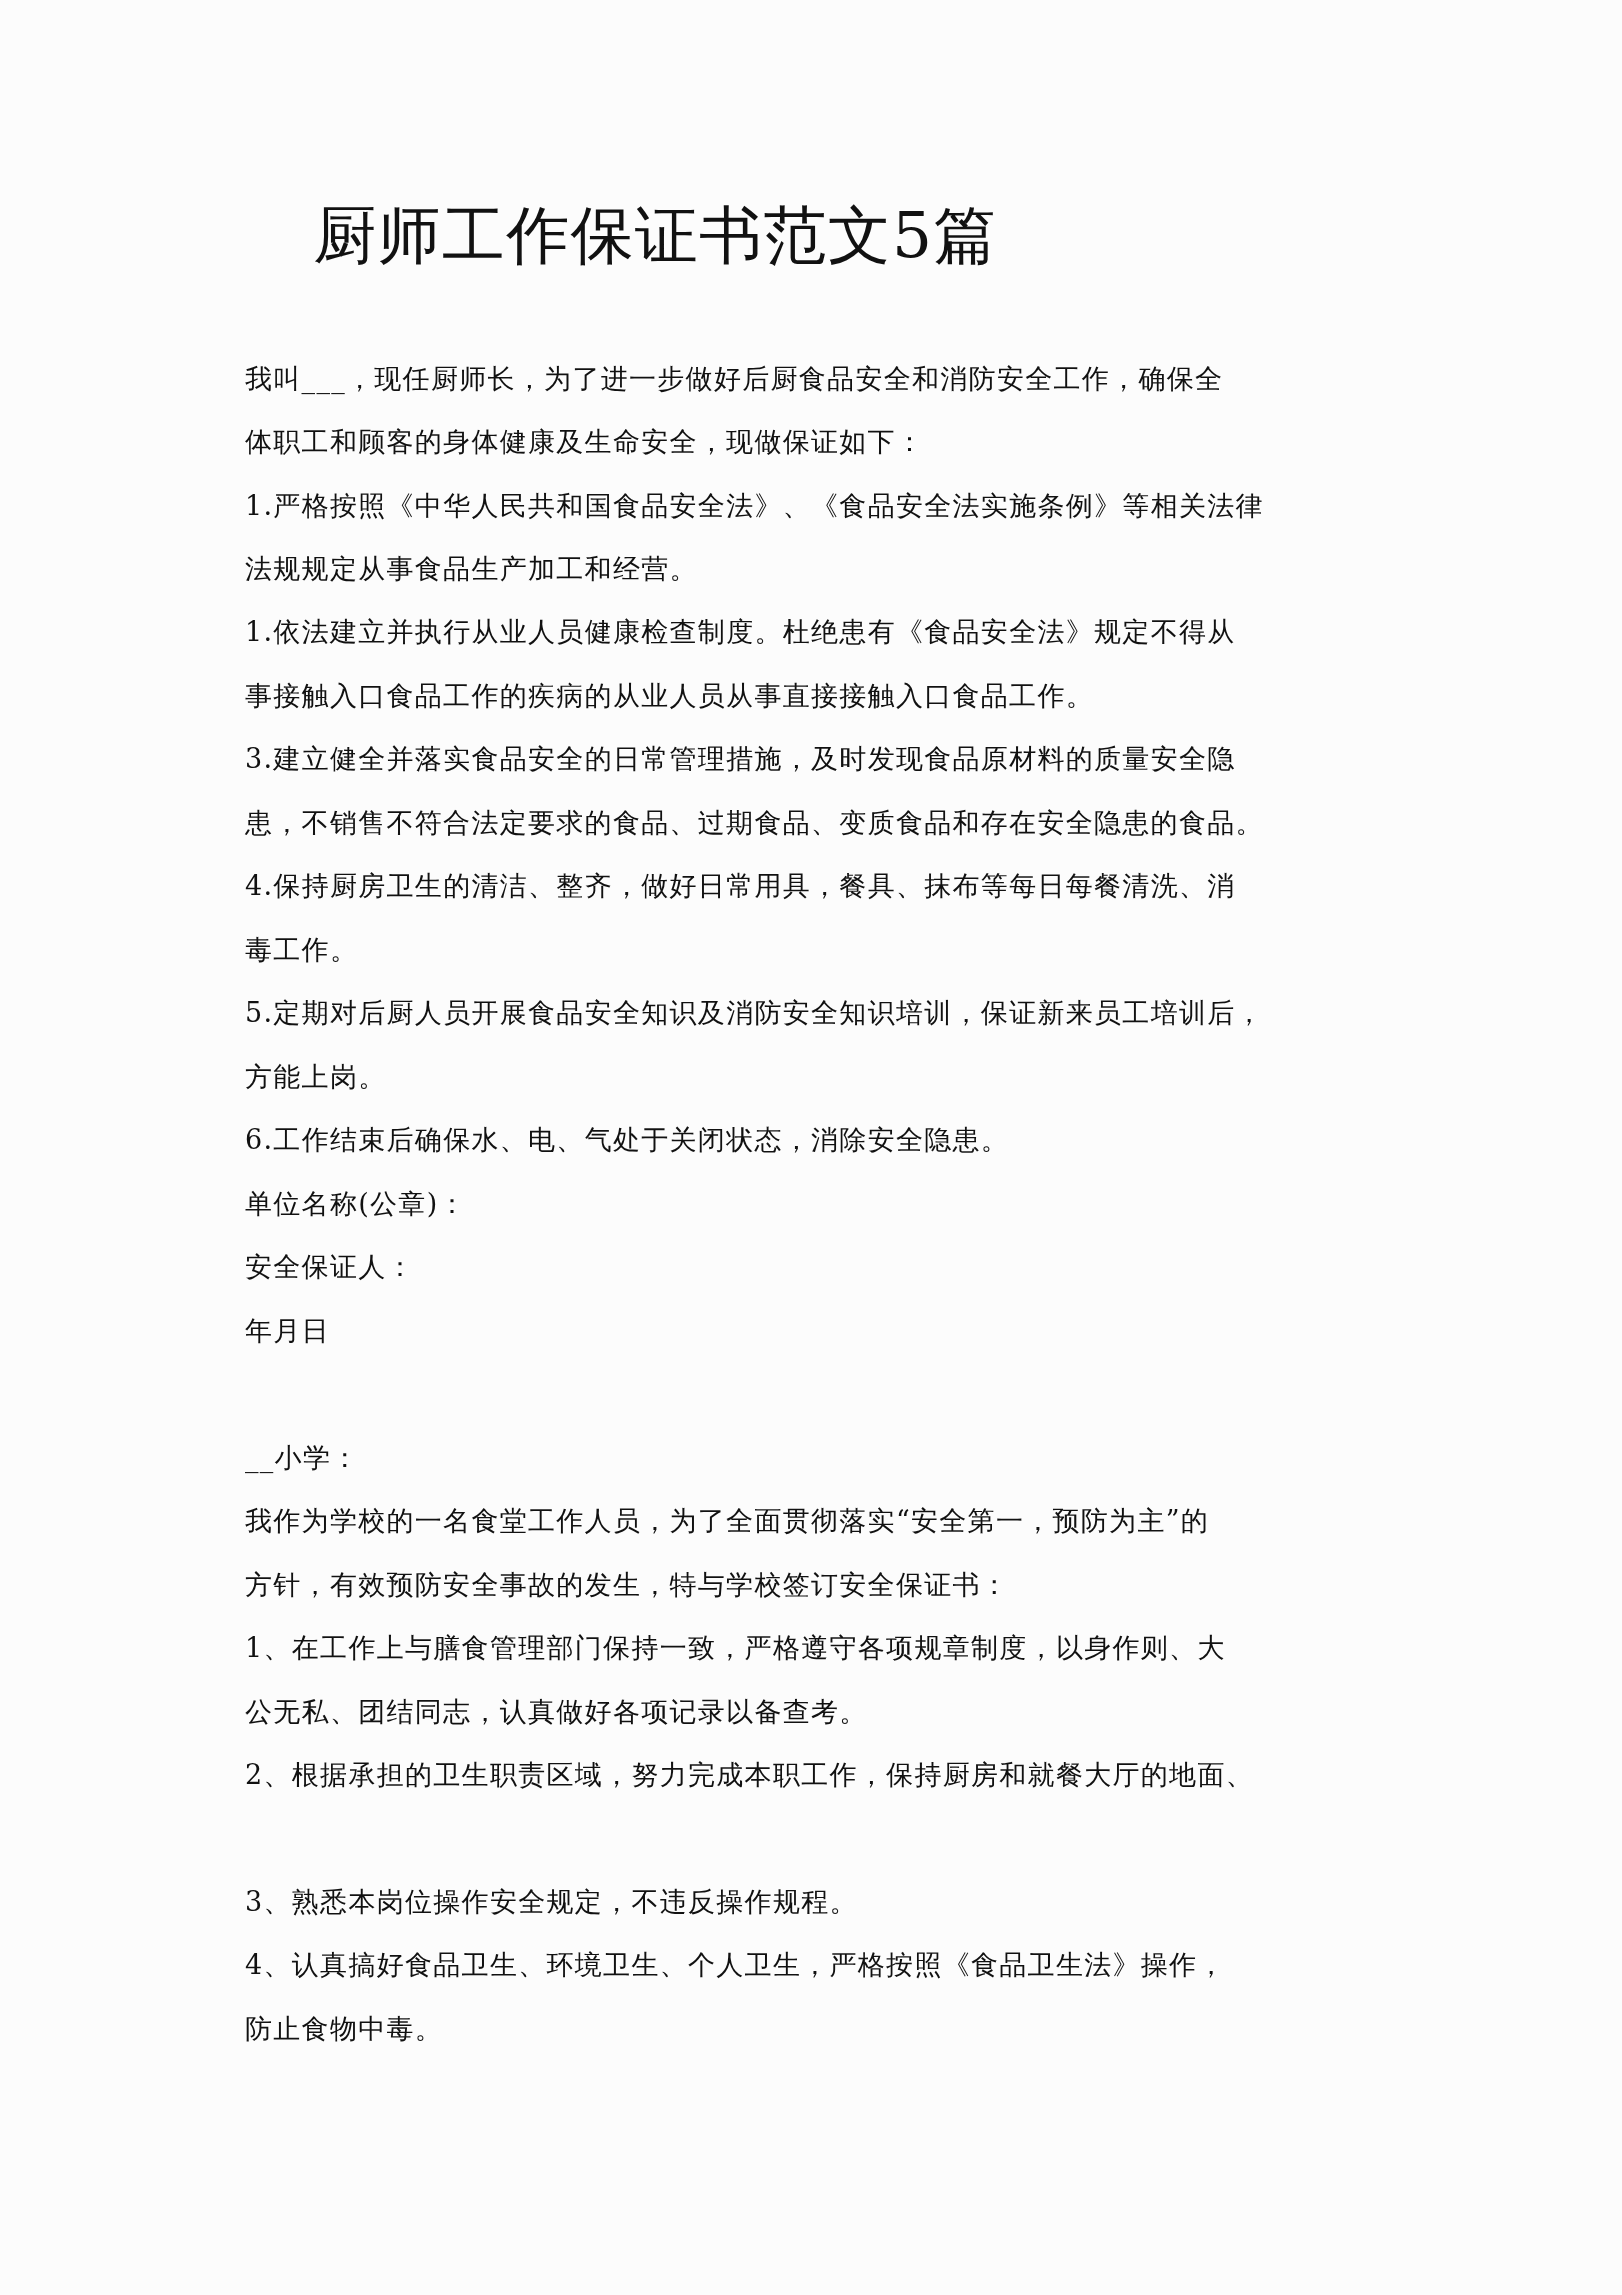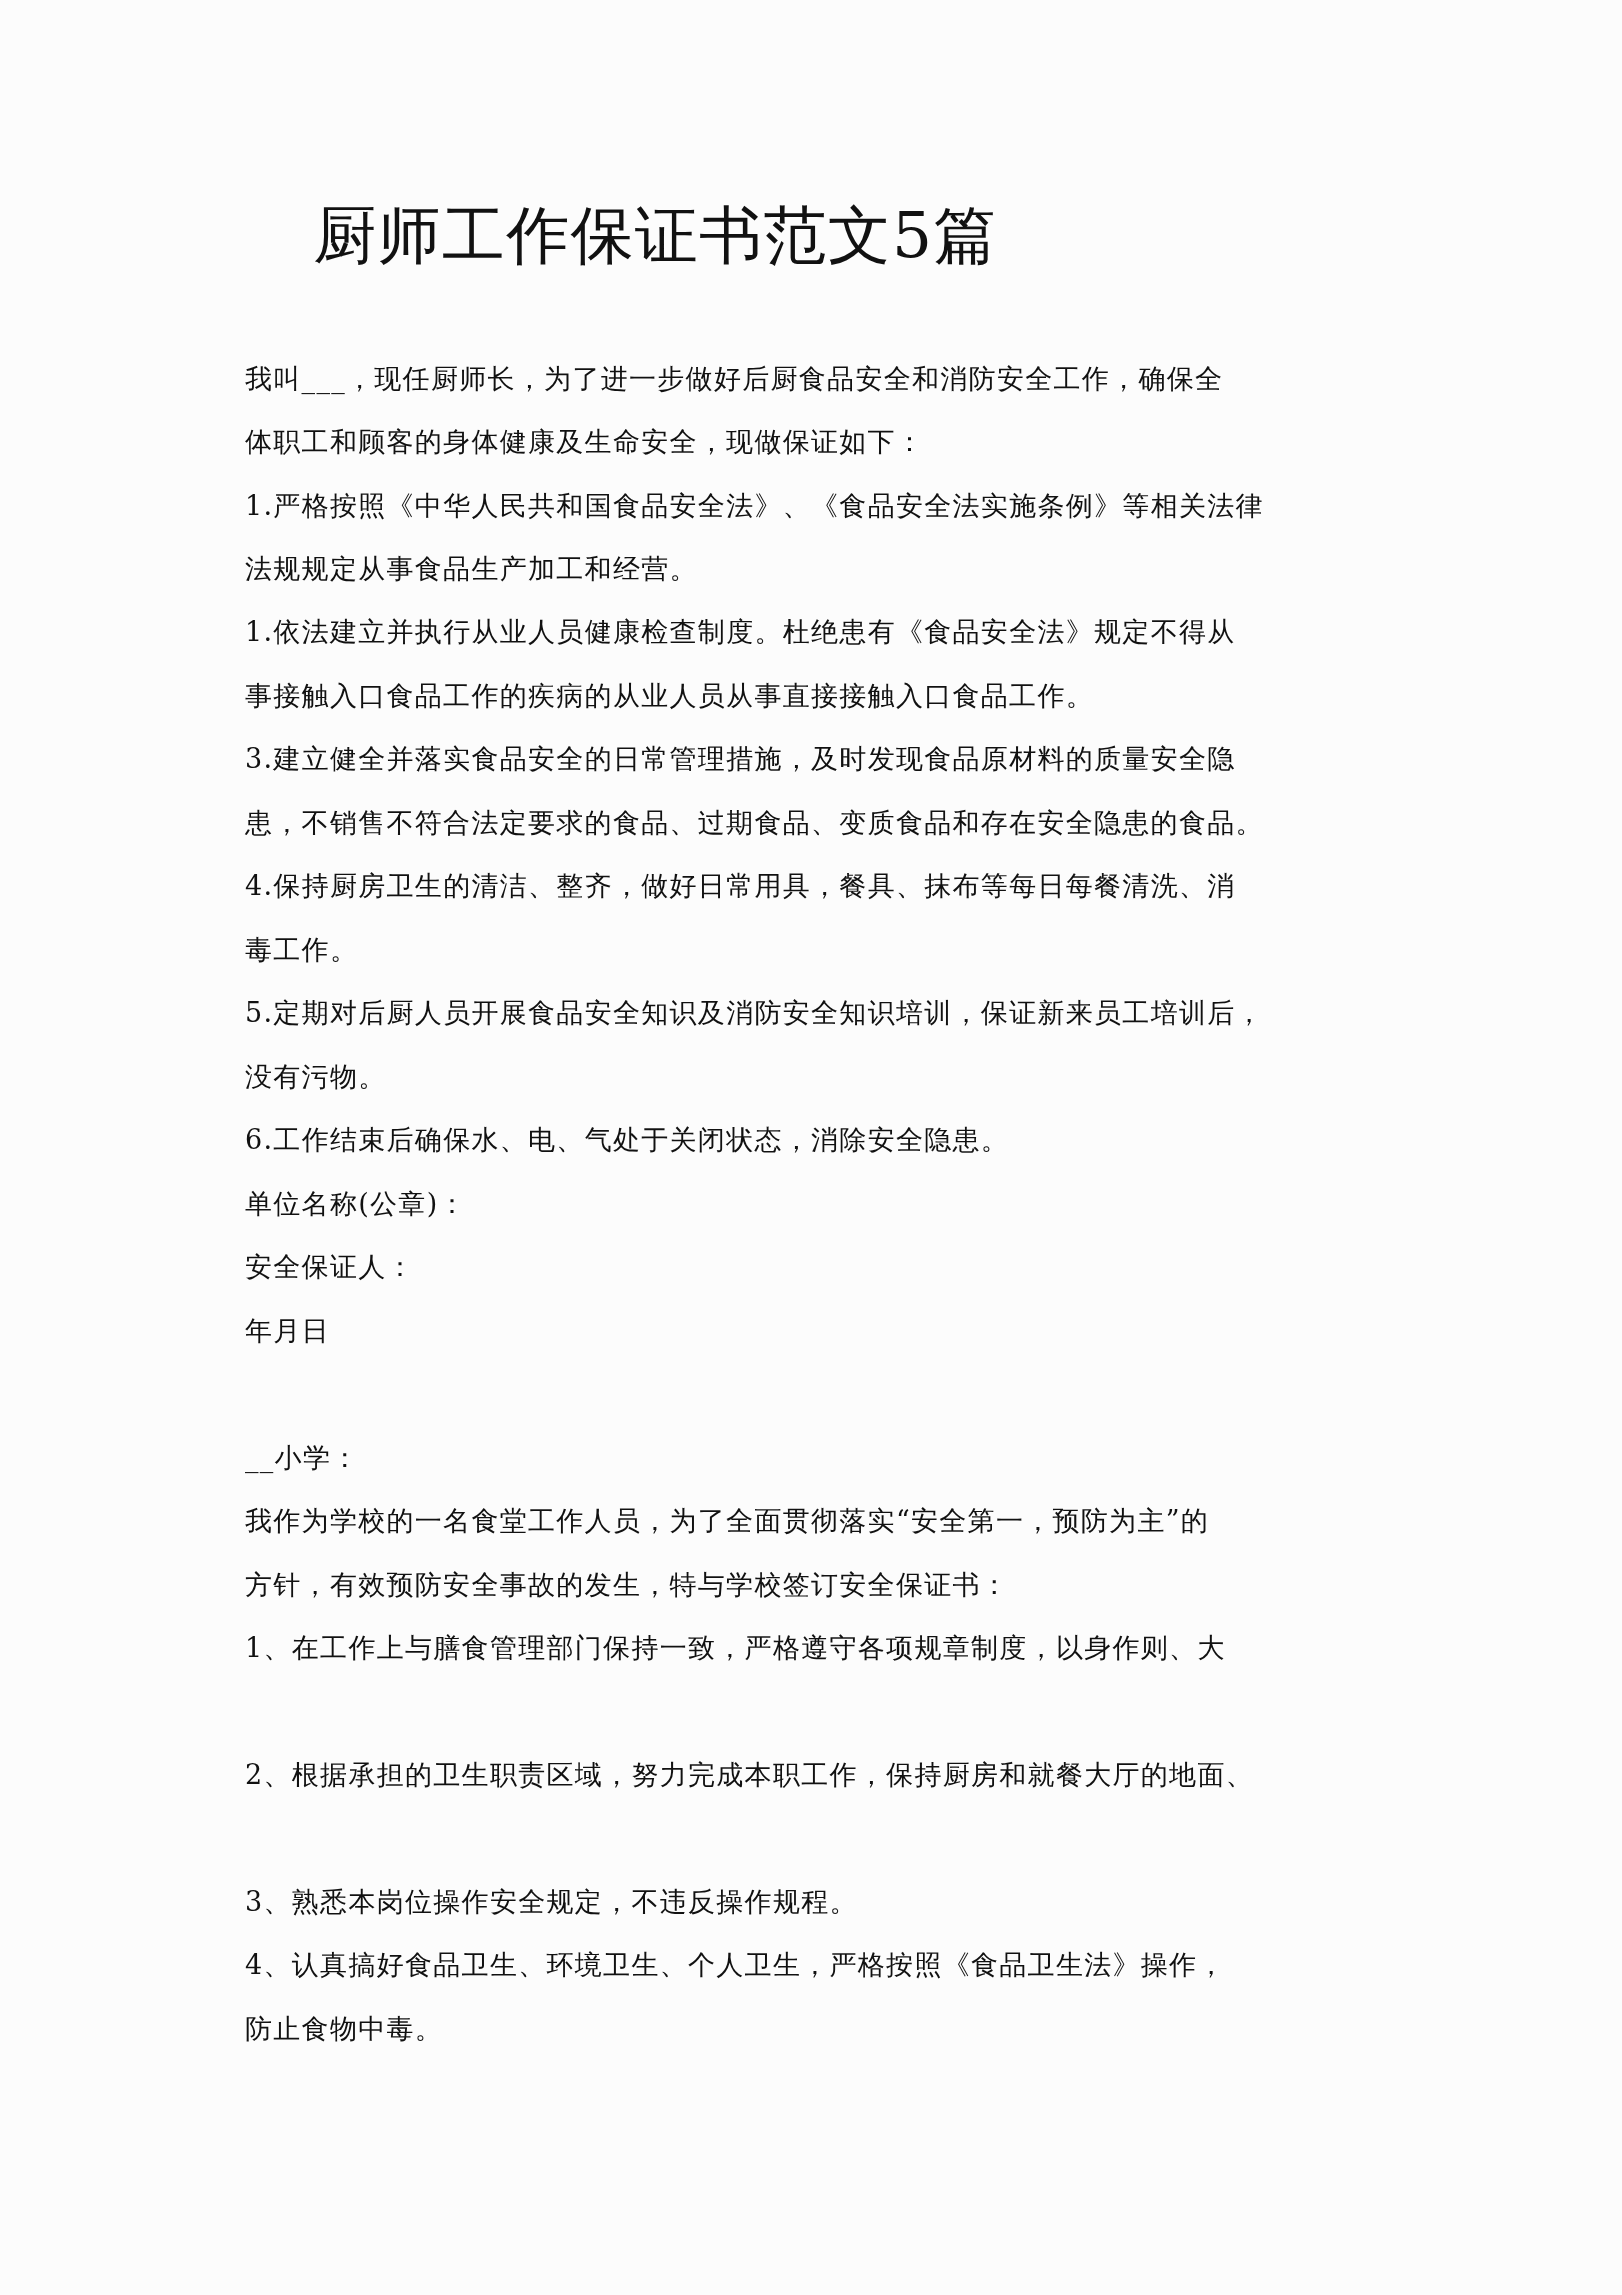--- a/index.html
+++ b/index.html
@@ -62,34 +62,35 @@
   <div class="line" style="top:612px">1.依法建立并执行从业人员健康检查制度。杜绝患有《食品安全法》规定不得从</div>
   <div class="line" style="top:676px">事接触入口食品工作的疾病的从业人员从事直接接触入口食品工作。</div>
 
   <div class="line" style="top:739px">3.建立健全并落实食品安全的日常管理措施，及时发现食品原材料的质量安全隐</div>
   <div class="line" style="top:803px">患，不销售不符合法定要求的食品、过期食品、变质食品和存在安全隐患的食品。</div>
 
   <div class="line" style="top:866px">4.保持厨房卫生的清洁、整齐，做好日常用具，餐具、抹布等每日每餐清洗、消</div>
   <div class="line" style="top:930px">毒工作。</div>
 
   <div class="line" style="top:993px">5.定期对后厨人员开展食品安全知识及消防安全知识培训，保证新来员工培训后，</div>
-  <div class="line" style="top:1057px">没有污物。</div>
+  <div class="line" style="top:1057px">方能上岗。</div>
 
   <div class="line" style="top:1120px">6.工作结束后确保水、电、气处于关闭状态，消除安全隐患。</div>
 
   <div class="line" style="top:1184px">单位名称(公章)：</div>
   <div class="line" style="top:1247px">安全保证人：</div>
   <div class="line" style="top:1311px">年月日</div>
 
   <div class="line" style="top:1438px">__小学：</div>
 
   <div class="line" style="top:1565px">方针，有效预防安全事故的发生，特与学校签订安全保证书：</div>
   <div class="line" style="top:1501px">我作为学校的一名食堂工作人员，为了全面贯彻落实“安全第一，预防为主”的</div>
 
   <div class="line" style="top:1628px">1、在工作上与膳食管理部门保持一致，严格遵守各项规章制度，以身作则、大</div>
+  <div class="line" style="top:1692px">公无私、团结同志，认真做好各项记录以备查考。</div>
 
   <div class="line" style="top:1755px">2、根据承担的卫生职责区域，努力完成本职工作，保持厨房和就餐大厅的地面、</div>
 
   <div class="line" style="top:1882px">3、熟悉本岗位操作安全规定，不违反操作规程。</div>
 
   <div class="line" style="top:1945px">4、认真搞好食品卫生、环境卫生、个人卫生，严格按照《食品卫生法》操作，</div>
   <div class="line" style="top:2009px">防止食物中毒。</div>
 
 </div>
 

